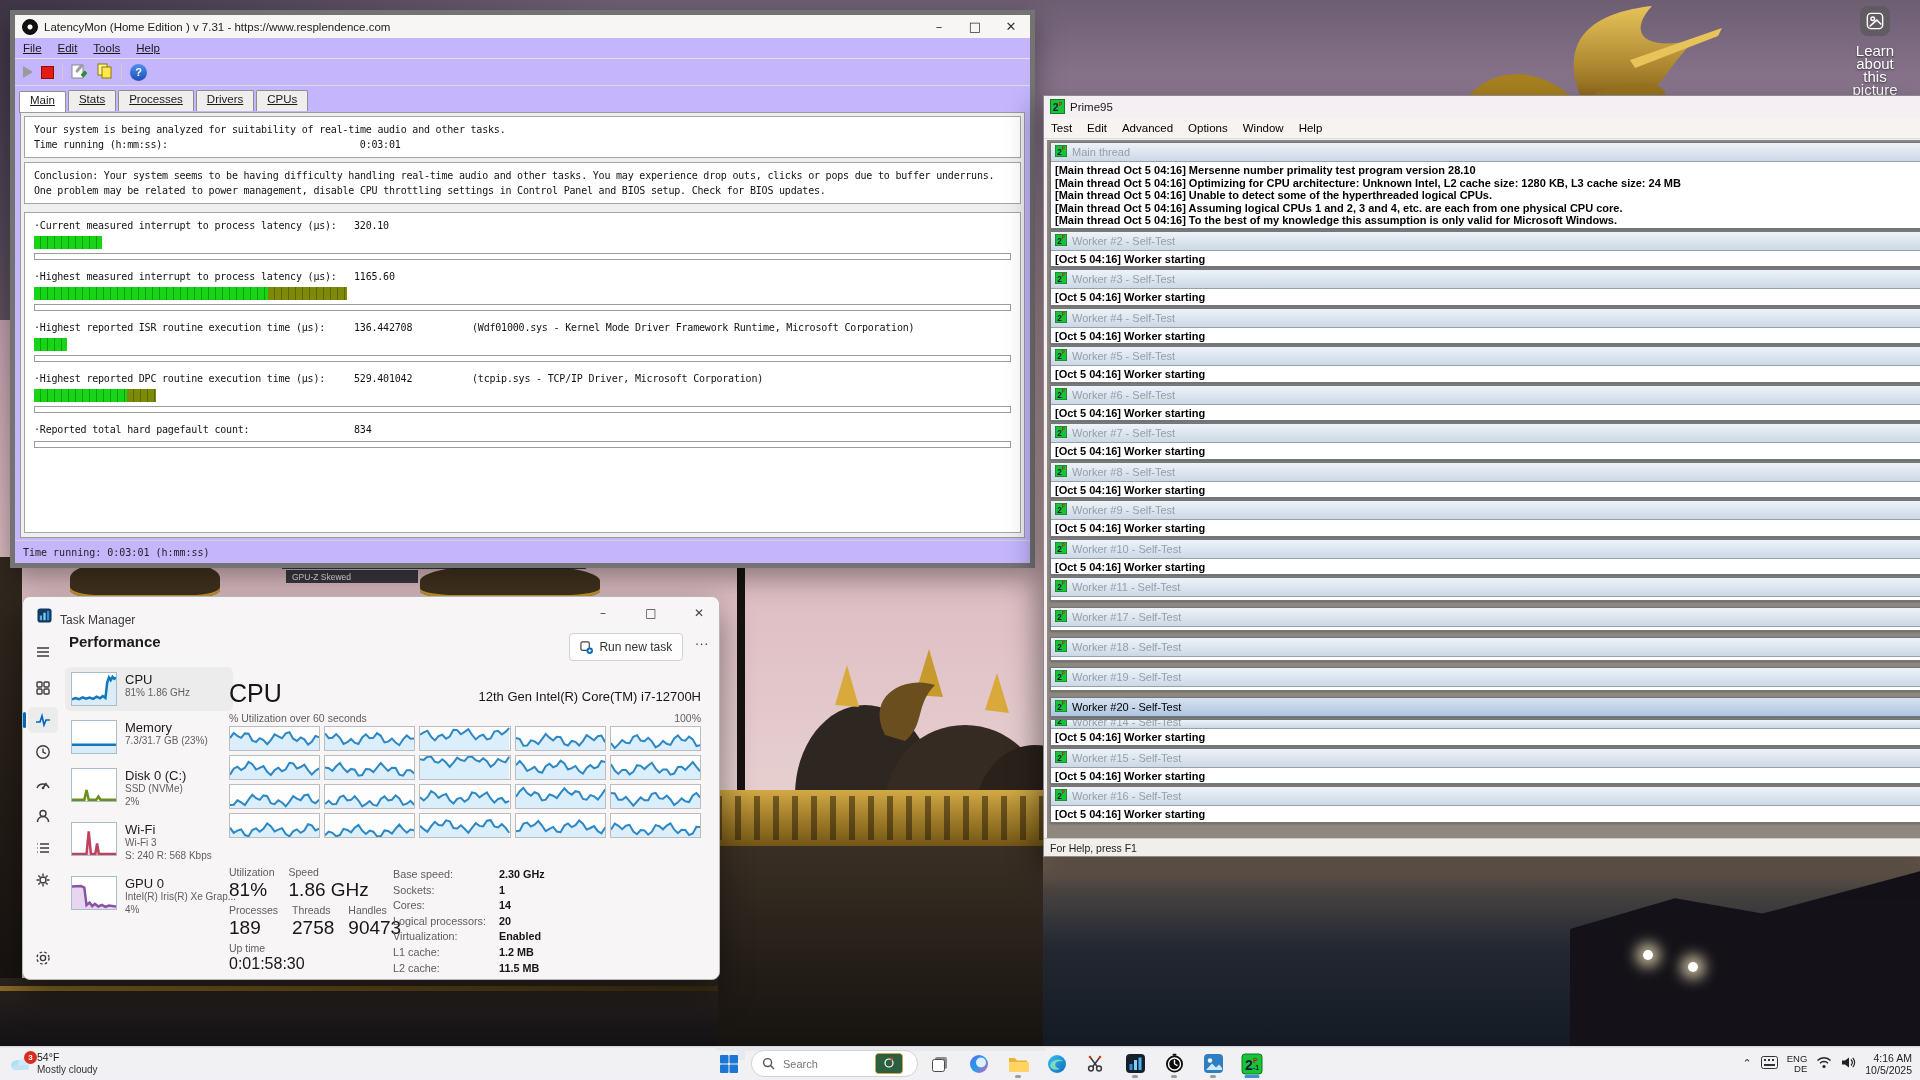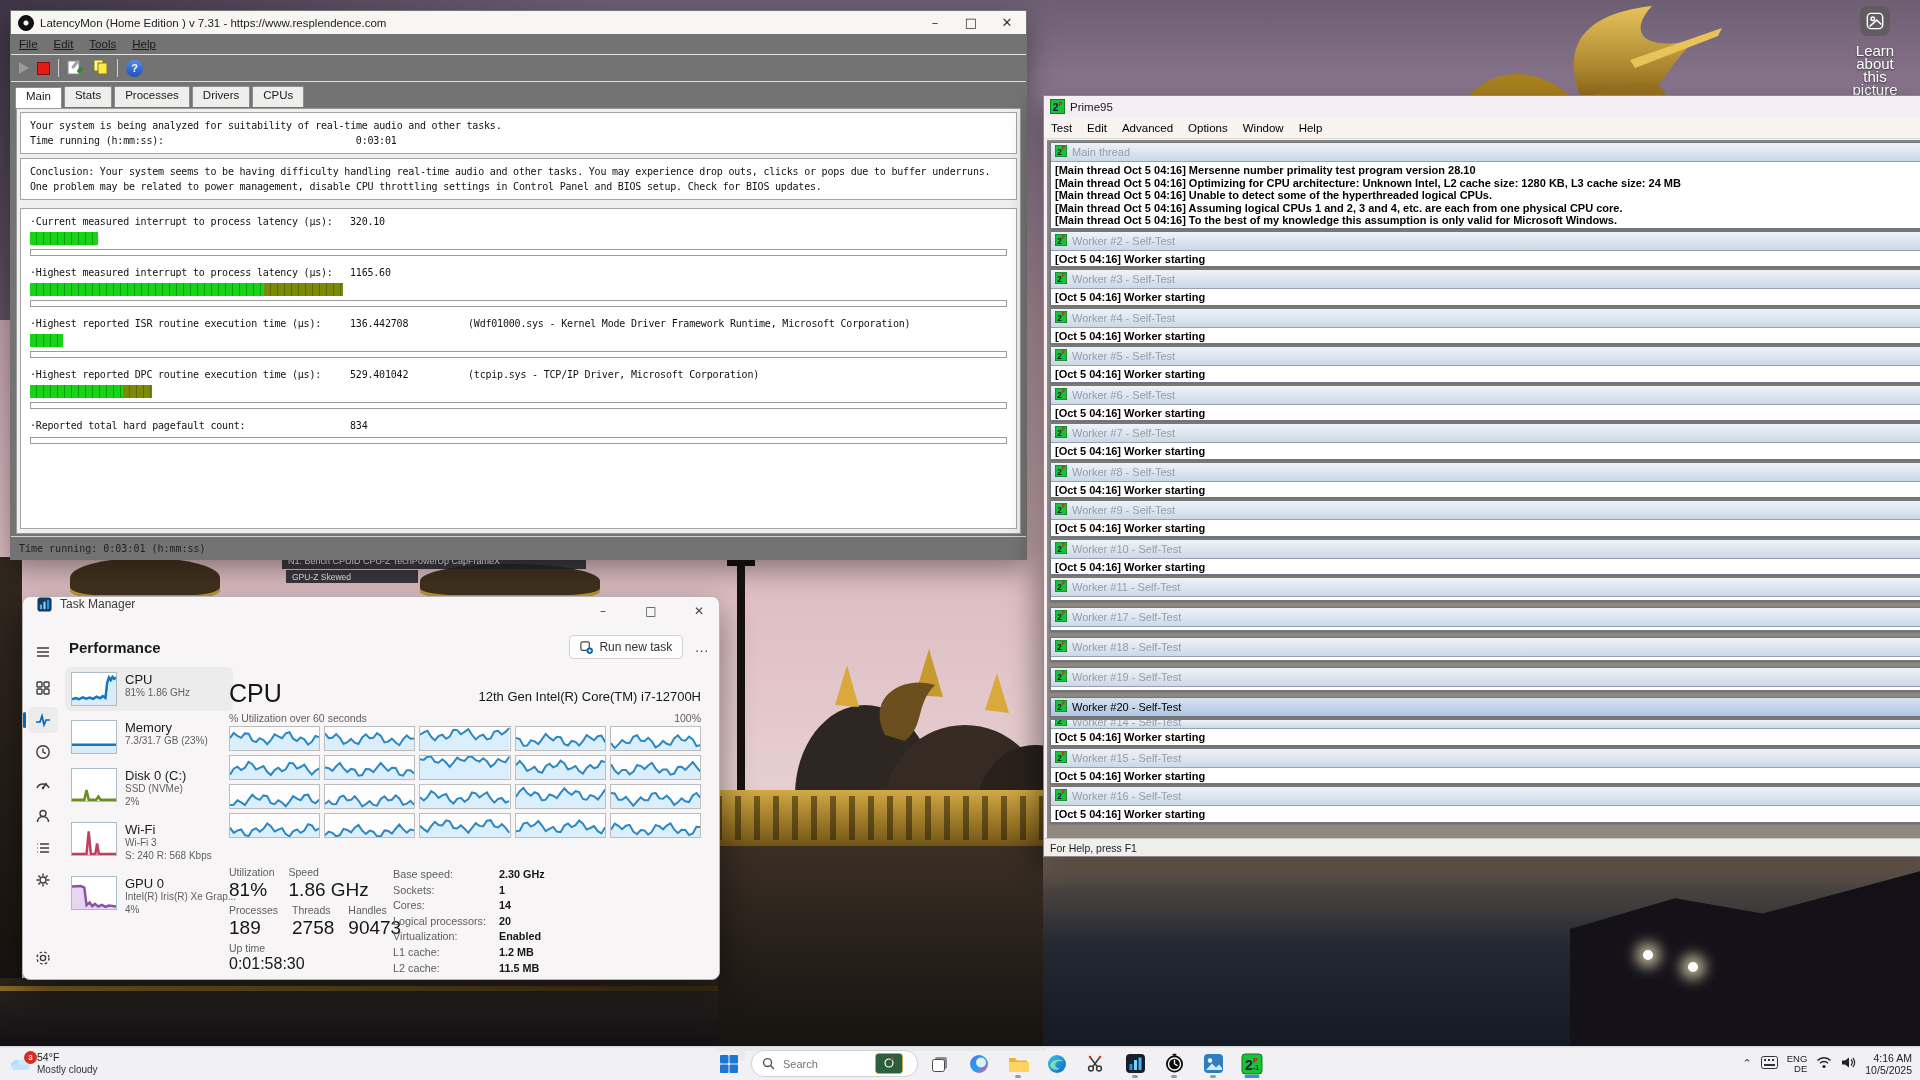--- a/index.html
+++ b/index.html
@@ -29,36 +29,36 @@
   .lamp-glow{width:10px;height:10px;border-radius:50%;background:#fff;box-shadow:0 0 14px 7px rgba(255,244,200,.75)}
   
   .frag{background:rgba(38,38,46,.88);color:#e8e8e8;font-size:9px;line-height:14px;
         padding:0 6px;white-space:nowrap;overflow:hidden}
   
   #spotlight{left:1840px;top:6px;width:70px;text-align:center;color:#fff;font-size:15px;line-height:13px;
              text-shadow:0 1px 2px rgba(0,0,0,.6)}
   #spotlight .ic{width:30px;height:30px;margin:0 auto 8px auto;border-radius:8px;background:rgba(96,90,97,.92);
                  display:flex;align-items:center;justify-content:center}
   
-  #lm{left:10px;top:10px;width:1015px;height:548px;background:#737373;border:1px solid #737373;
+  #lm{left:10px;top:10px;width:1015px;height:548px;background:#c4b5fd;border:5px solid #737373;
       box-shadow:0 10px 26px rgba(0,0,0,.38);font-size:12px;color:#1a1a1a}
   .lm-titlebar{height:23px;display:flex;align-items:center;gap:6px;padding:0 4px 0 7px;background:#f7f6f5}
   .lm-title{flex:1;font-size:11.5px;color:#222;white-space:nowrap}
   .capbtn{width:30px;height:21px;display:flex;align-items:center;justify-content:center;color:#333;font-size:13px;font-family:"DejaVu Sans",sans-serif}
   .lm-menubar{height:20px;display:flex;gap:16px;align-items:center;padding-left:8px;font-size:11.5px;border-bottom:1px solid #e3e2e1}
   .lm-menu{text-decoration:underline}
   .lm-toolbar{height:26px;display:flex;align-items:center;gap:8px;padding-left:8px;border-bottom:1px solid #dddcdb}
   .lm-play{width:0;height:0;border-left:10px solid #9a9a9a;border-top:6px solid transparent;border-bottom:6px solid transparent}
   .lm-stop{width:11px;height:11px;background:#e31b12;border:1px solid #8d0f09}
   .tbsep{width:1px;height:18px;background:#cfcecd}
   .lm-help{width:17px;height:17px;border-radius:50%;background:linear-gradient(180deg,#4f8ef0,#1d50b8);
            color:#fff;font-weight:bold;font-size:11px;display:flex;align-items:center;justify-content:center}
   .lm-tabs{display:flex;gap:2px;padding:4px 0 0 4px;height:22px}
   .lm-tab{border:1px solid #8e8e8e;border-bottom:none;border-radius:2px 2px 0 0;padding:2px 10px 0 10px;
-          font-size:11.5px;background:#efeeed;height:18px}
+          font-size:11.5px;background:#efeeed;text-decoration:underline;height:18px}
   .lm-tab.sel{background:#fff;position:relative;top:1px;height:19px}
   .lm-body{position:absolute;left:5px;right:5px;top:97px;bottom:25px;background:#efefee;border:1px solid #9a9a9a;
            font-family:"DejaVu Sans Mono",monospace;font-size:10px;letter-spacing:-0.2px;color:#111;overflow:hidden}
   .lm-box{background:#fff;border:1px solid #a5a5a5;margin:3px 3px 4px 3px;padding:5px 9px}
   .lm-line{line-height:15px;white-space:nowrap}
   .lm-lab{display:inline-block;width:320px}
   .lm-val{display:inline-block;width:118px}
   .lm-met{margin-bottom:9px}
   .lm-bar{margin-top:3px;height:13px;display:flex}
   .lm-fill{height:100%;background:repeating-linear-gradient(90deg,#17d417 0 6px,#0b9e0b 6px 7px)}
@@ -80,24 +80,24 @@
   .p95-client{padding:2px 4px 1px 4px;font-weight:bold;font-size:11px;line-height:12.5px;white-space:nowrap;overflow:hidden}
   .p95-child.collapsed{margin-bottom:6px}
   .p95-child.collapsed .p95-sliver{height:3px;background:#fff}
   .p95-child.active .p95-title{border-bottom:none}
   .p95-child.clipped .p95-title{height:8px;align-items:flex-end}
   .p95-status{position:absolute;left:0;right:0;bottom:0;height:17px;background:#f1efec;border-top:1px solid #cfccc7;
               font-size:10.5px;color:#222;display:flex;align-items:center;padding-left:6px}
   
   #tm{left:22px;top:596px;width:696px;height:382px;background:#f7f5f5;border:1px solid #b9b5b5;border-radius:8px;
       box-shadow:0 14px 34px rgba(0,0,0,.45);overflow:hidden;color:#1b1b1b}
-  .tm-titlebar{height:30px;display:flex;align-items:flex-start;gap:8px;padding-left:14px}
+  .tm-titlebar{height:30px;display:flex;align-items:flex-end;gap:8px;padding-left:14px}
   .tm-title{font-size:12px;color:#3a3a3a;flex:1}
   .tm-cap{width:40px;height:28px;display:flex;align-items:center;justify-content:center;color:#444;font-size:12px;font-family:"DejaVu Sans",sans-serif}
-  .tm-toolbar{position:absolute;left:46px;right:10px;top:36px;height:28px;display:flex;align-items:center}
+  .tm-toolbar{position:absolute;left:46px;right:10px;top:36px;height:28px;display:flex;}
   .tm-page{font-size:15px;font-weight:600}
   .tm-toolbar .sp{flex:1}
   .tm-runbtn{display:flex;align-items:center;gap:6px;border:1px solid #d2d0d0;background:#fdfdfd;border-radius:4px;
              padding:4px 10px;font-size:12px;color:#333}
   .tm-more{margin-left:12px;font-size:13px;color:#333;letter-spacing:1px}
   .tm-rail{position:absolute;left:0;top:36px;bottom:0;width:40px;display:flex;flex-direction:column;align-items:center}
   .rail-item{width:30px;height:26px;margin-top:6px;display:flex;align-items:center;justify-content:center;position:relative;border-radius:5px}
   .rail-item.sel{background:#ececec}
   .rail-item.sel:before{content:"";position:absolute;left:-5px;top:5px;width:3px;height:16px;border-radius:2px;background:#0067c0}
   .rail-gap{flex:1}

